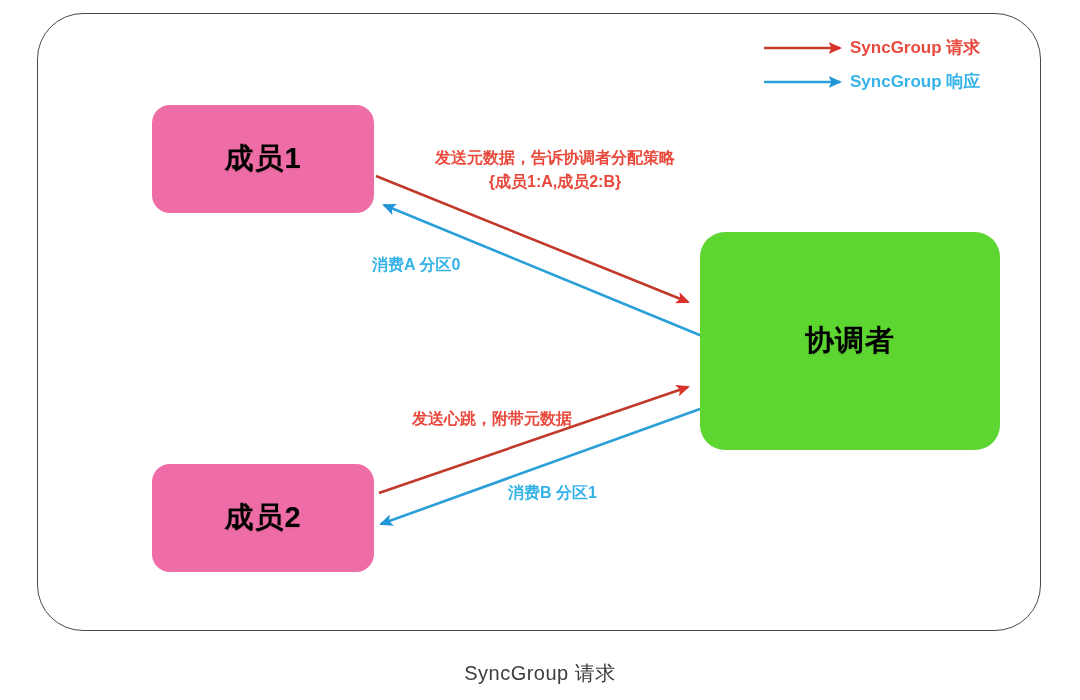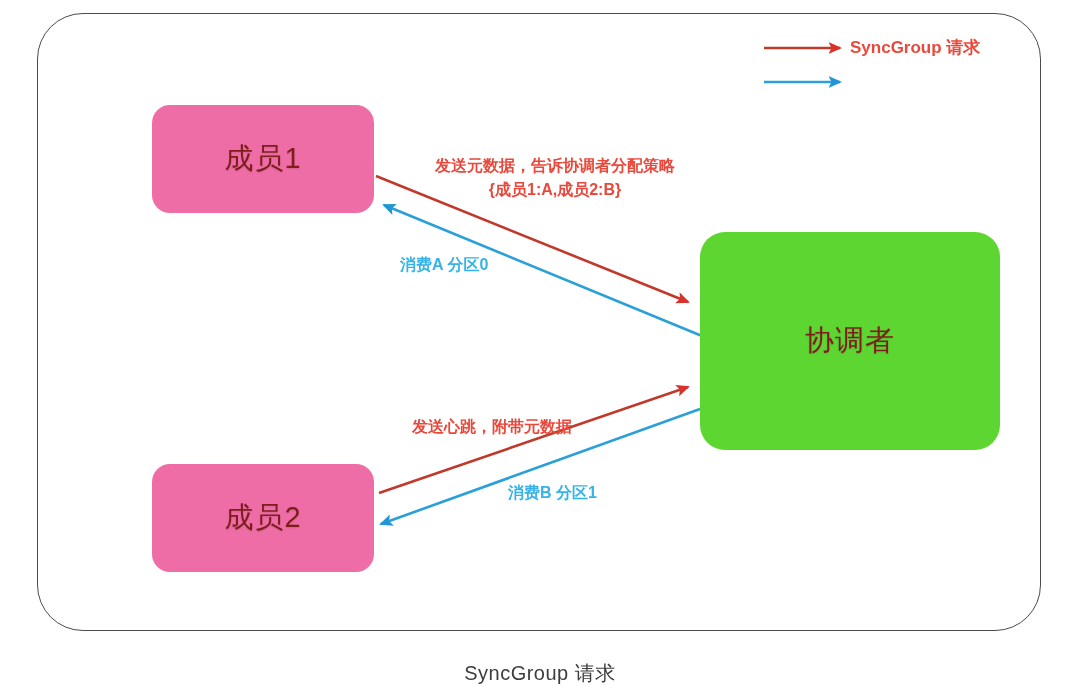--- a/index.html
+++ b/index.html
@@ -45,22 +45,22 @@
     pointer-events: none;
   }
 
   
   .node {
     position: absolute;
     display: flex;
     align-items: center;
     justify-content: center;
     border-radius: 18px;
-    color: #7f1d1d;
-    font-weight: normal;
+    color: #000000;
+    font-weight: bold;
     letter-spacing: 1px;
     text-shadow: 0 1px 2px rgba(0,0,0,0.12);
     box-sizing: border-box;
   }
   .node-member {
     background: #ef6da6;
     width: 222px;
     height: 108px;
     font-size: 29px;
   }
@@ -78,37 +78,36 @@
   }
 
   
   .edge-label {
     position: absolute;
     font-size: 16px;
     font-weight: bold;
     white-space: nowrap;
     line-height: 1.5;
   }
-  .edge-label.red  { color: #e8493c; margin-top: 8px; }
+  .edge-label.red  { color: #e8493c; }
   .edge-label.blue { color: #35b3e8; }
 
   #label-metadata {
     left: 405px;
     top: 146px;
     width: 300px;
     text-align: center;
     font-size: 16px;
   }
   #label-metadata .l1 { display: block; }
   #label-metadata .l2 { display: block; }
 
   #label-consumeA {
     left: 372px;
     top: 253px;
-    margin-left: 28px;
   }
   #label-heartbeat {
     left: 412px;
     top: 407px;
   }
   #label-consumeB {
     left: 508px;
     top: 481px;
   }
 
@@ -207,18 +206,19 @@
     <div class="legend-row">
       <svg class="legend-svg" viewBox="0 0 88 24" xmlns="http://www.w3.org/2000/svg">
         <line x1="2" y1="12" x2="78" y2="12" stroke="#c0392b" stroke-width="2.6" marker-end="url(#head-red)"></line>
       </svg>
       <span class="legend-text red">SyncGroup 请求</span>
     </div>
     <div class="legend-row">
       <svg class="legend-svg" viewBox="0 0 88 24" xmlns="http://www.w3.org/2000/svg">
         <line x1="2" y1="12" x2="78" y2="12" stroke="#2a9fd8" stroke-width="2.6" marker-end="url(#head-blue)"></line>
       </svg>
+      <span class="legend-text blue">SyncGroup 响应</span>
     </div>
   </div>
 
   <div class="caption">SyncGroup 请求</div>
 
 </div>
 
 </body></html>

